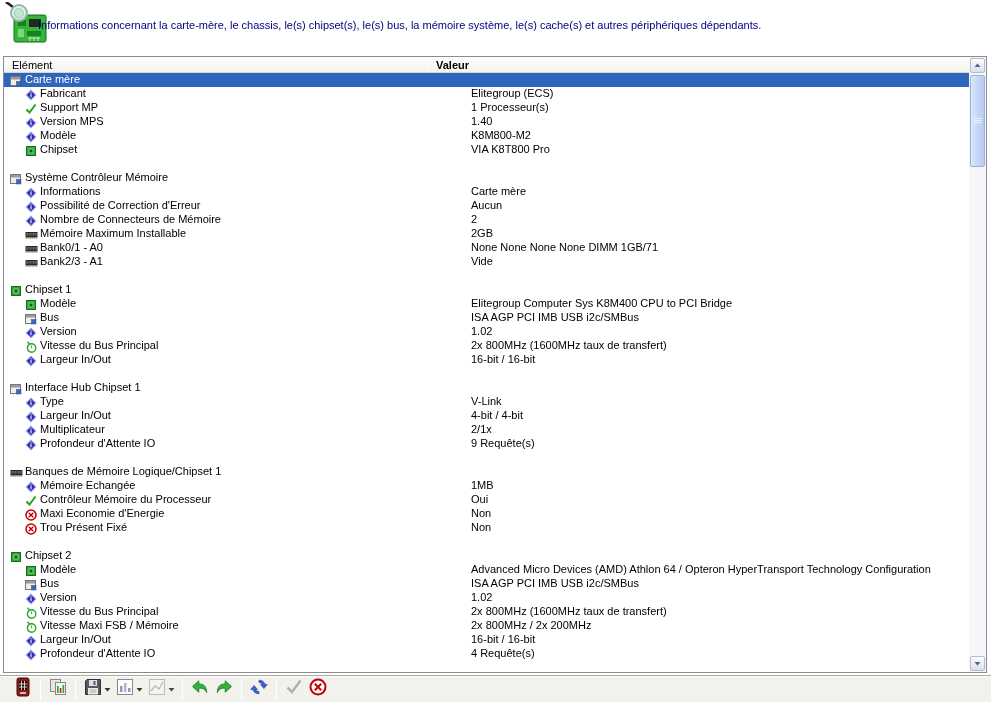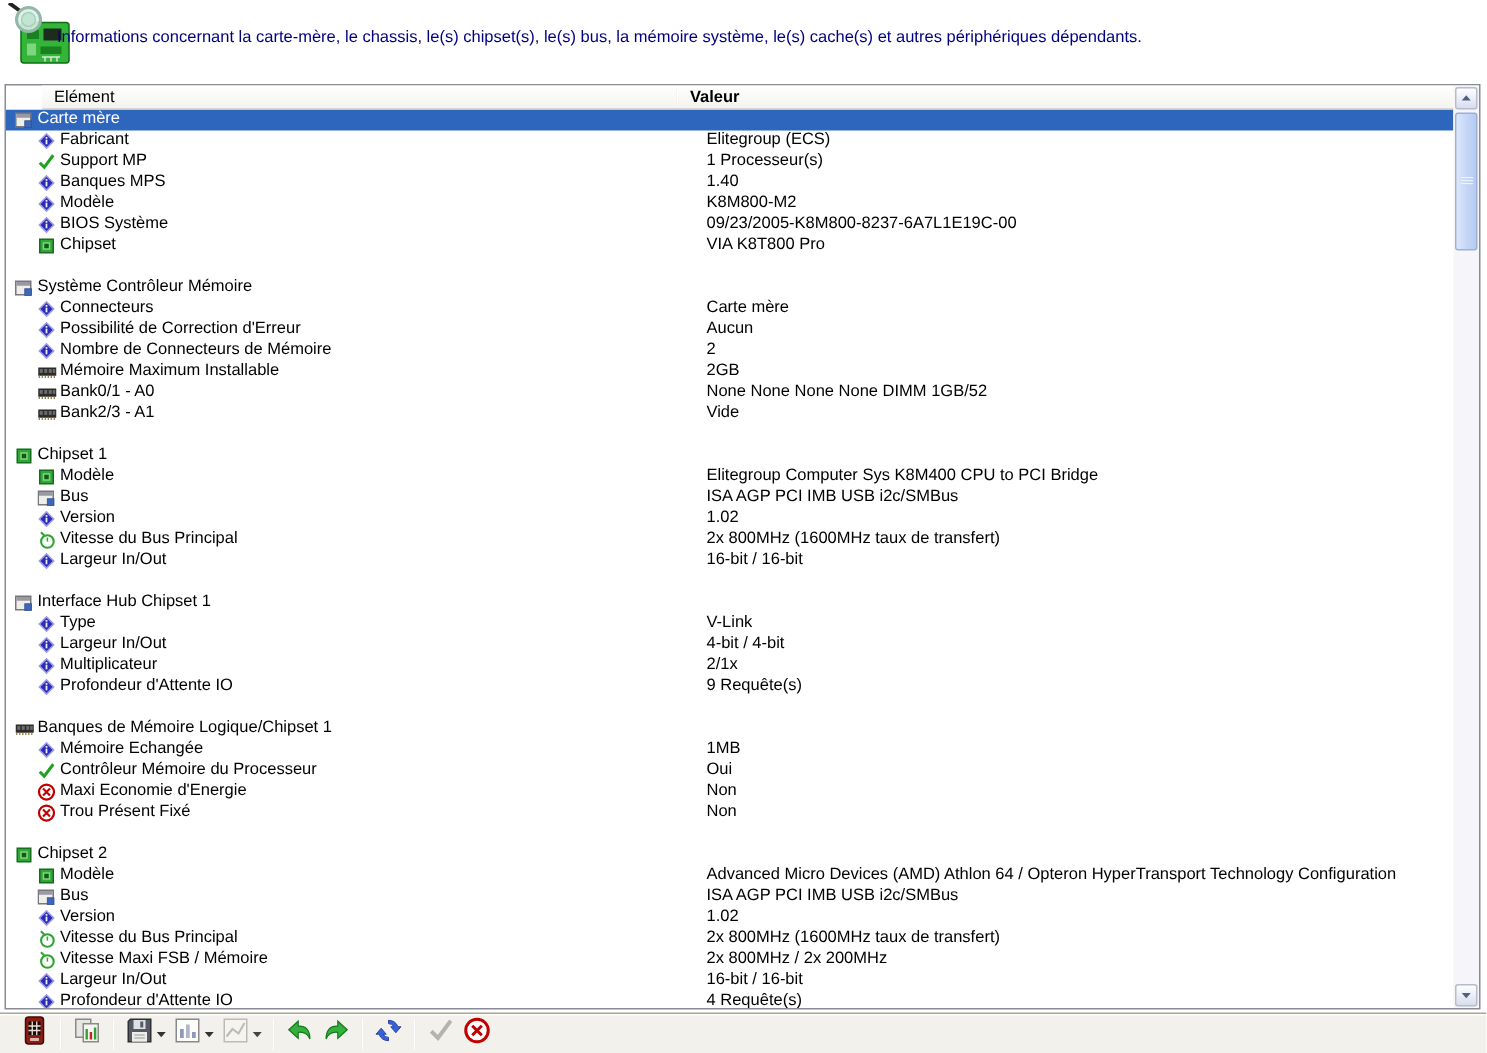--- a/index.html
+++ b/index.html
@@ -8,21 +8,21 @@
 
   
   .banner { position:absolute; left:0; top:0; width:991px; height:54px; background:#fff; }
   .bicon  { position:absolute; left:4px; top:2px; width:46px; height:46px; }
   .btext  { position:absolute; left:38px; top:19px; font-size:11px; color:#000080; white-space:nowrap;text-align:center; }
 
   
   .panel  { position:absolute; left:3px; top:56px; width:984px; height:617px;
             background:#fff; border:1px solid #898C95; }
   .colhdr { position:absolute; left:0; top:0; right:17px; height:16px;
-            background:linear-gradient(#FFFFFF,#F4F3EE); border-bottom:1px solid #D8D6CE;margin-left:24px; }
+            background:linear-gradient(#FFFFFF,#F4F3EE); border-bottom:1px solid #D8D6CE; }
   .colhdr .c { position:absolute; top:2px; font-size:11px; color:#000; }
   .c1 { left:8px; }  .c2 { left:432px;font-weight:bold; }
   .hdiv { position:absolute; top:2px; bottom:2px; width:1px; background:#DCDAD2; border-right:1px solid #fff; }
   .rows { position:absolute; left:0; top:16px; right:17px; bottom:0; overflow:hidden; }
   .row  { position:relative; height:14px; }
   .row .ric { position:absolute; top:0px; width:13px; height:13px; }
   .row.section .ric { left:6px; }
   .row.item    .ric { left:21px; }
   .row .lab { position:absolute; top:0; font-size:11px; line-height:13.3px; white-space:nowrap; color:#000; }
   .row.section .lab { left:21px; }
@@ -103,42 +103,32 @@
         <span class="lab">Support MP</span>
         <span class="val">1 Processeur(s)</span>
       </div>
       <div class="row item">
         <span class="ric"><svg width="12" height="12" viewBox="0 0 12 12">
             <polygon points="6,0.5 11.5,6 6,11.5 0.5,6" fill="#9C9CE8"></polygon>
             <polygon points="6,2 10,6 6,10 2,6" fill="#2A2AB4"></polygon>
             <rect x="5.4" y="3.3" width="1.2" height="1.2" fill="#EDEDFF"></rect>
             <rect x="5.4" y="5.1" width="1.2" height="3.1" fill="#EDEDFF"></rect>
           </svg></span>
-        <span class="lab">Banques MPS</span>
+        <span class="lab">Version MPS</span>
         <span class="val">1.40</span>
       </div>
       <div class="row item">
         <span class="ric"><svg width="12" height="12" viewBox="0 0 12 12">
             <polygon points="6,0.5 11.5,6 6,11.5 0.5,6" fill="#9C9CE8"></polygon>
             <polygon points="6,2 10,6 6,10 2,6" fill="#2A2AB4"></polygon>
             <rect x="5.4" y="3.3" width="1.2" height="1.2" fill="#EDEDFF"></rect>
             <rect x="5.4" y="5.1" width="1.2" height="3.1" fill="#EDEDFF"></rect>
           </svg></span>
         <span class="lab">Modèle</span>
         <span class="val">K8M800-M2</span>
-      </div>
-      <div class="row item">
-        <span class="ric"><svg width="12" height="12" viewBox="0 0 12 12">
-            <polygon points="6,0.5 11.5,6 6,11.5 0.5,6" fill="#9C9CE8"></polygon>
-            <polygon points="6,2 10,6 6,10 2,6" fill="#2A2AB4"></polygon>
-            <rect x="5.4" y="3.3" width="1.2" height="1.2" fill="#EDEDFF"></rect>
-            <rect x="5.4" y="5.1" width="1.2" height="3.1" fill="#EDEDFF"></rect>
-          </svg></span>
-        <span class="lab">BIOS Système</span>
-        <span class="val">09/23/2005-K8M800-8237-6A7L1E19C-00</span>
       </div>
       <div class="row item">
         <span class="ric"><svg width="12" height="12" viewBox="0 0 12 12">
             <rect x="1.5" y="1.5" width="9" height="9" fill="#2FA838" stroke="#166B1C"></rect>
             <rect x="3.5" y="3.5" width="5" height="5" fill="#7FD67F"></rect>
             <rect x="4.5" y="4.5" width="3" height="3" fill="#0F5A14"></rect>
           </svg></span>
         <span class="lab">Chipset</span>
         <span class="val">VIA K8T800 Pro</span>
       </div>
@@ -151,21 +141,21 @@
           </svg></span>
         <span class="lab">Système Contrôleur Mémoire</span>
       </div>
       <div class="row item">
         <span class="ric"><svg width="12" height="12" viewBox="0 0 12 12">
             <polygon points="6,0.5 11.5,6 6,11.5 0.5,6" fill="#9C9CE8"></polygon>
             <polygon points="6,2 10,6 6,10 2,6" fill="#2A2AB4"></polygon>
             <rect x="5.4" y="3.3" width="1.2" height="1.2" fill="#EDEDFF"></rect>
             <rect x="5.4" y="5.1" width="1.2" height="3.1" fill="#EDEDFF"></rect>
           </svg></span>
-        <span class="lab">Connecteurs</span>
+        <span class="lab">Informations</span>
         <span class="val">Carte mère</span>
       </div>
       <div class="row item">
         <span class="ric"><svg width="12" height="12" viewBox="0 0 12 12">
             <polygon points="6,0.5 11.5,6 6,11.5 0.5,6" fill="#9C9CE8"></polygon>
             <polygon points="6,2 10,6 6,10 2,6" fill="#2A2AB4"></polygon>
             <rect x="5.4" y="3.3" width="1.2" height="1.2" fill="#EDEDFF"></rect>
             <rect x="5.4" y="5.1" width="1.2" height="3.1" fill="#EDEDFF"></rect>
           </svg></span>
         <span class="lab">Possibilité de Correction d'Erreur</span>
@@ -196,21 +186,21 @@
       <div class="row item">
         <span class="ric"><svg width="13" height="12" viewBox="0 0 13 12">
             <rect x="0.5" y="3" width="12" height="5.5" fill="#2B2B2B"></rect>
             <rect x="1.5" y="4" width="2" height="2.6" fill="#6B6B6B"></rect>
             <rect x="4.5" y="4" width="2" height="2.6" fill="#6B6B6B"></rect>
             <rect x="7.5" y="4" width="2" height="2.6" fill="#6B6B6B"></rect>
             <rect x="10.2" y="4" width="1.6" height="2.6" fill="#6B6B6B"></rect>
             <path d="M1.2,8.5 V10 M3.2,8.5 V10 M5.2,8.5 V10 M7.2,8.5 V10 M9.2,8.5 V10 M11.2,8.5 V10" stroke="#8A7430" stroke-width="0.8"></path>
           </svg></span>
         <span class="lab">Bank0/1 - A0</span>
-        <span class="val">None None None None DIMM 1GB/52</span>
+        <span class="val">None None None None DIMM 1GB/71</span>
       </div>
       <div class="row item">
         <span class="ric"><svg width="13" height="12" viewBox="0 0 13 12">
             <rect x="0.5" y="3" width="12" height="5.5" fill="#2B2B2B"></rect>
             <rect x="1.5" y="4" width="2" height="2.6" fill="#6B6B6B"></rect>
             <rect x="4.5" y="4" width="2" height="2.6" fill="#6B6B6B"></rect>
             <rect x="7.5" y="4" width="2" height="2.6" fill="#6B6B6B"></rect>
             <rect x="10.2" y="4" width="1.6" height="2.6" fill="#6B6B6B"></rect>
             <path d="M1.2,8.5 V10 M3.2,8.5 V10 M5.2,8.5 V10 M7.2,8.5 V10 M9.2,8.5 V10 M11.2,8.5 V10" stroke="#8A7430" stroke-width="0.8"></path>
           </svg></span>

